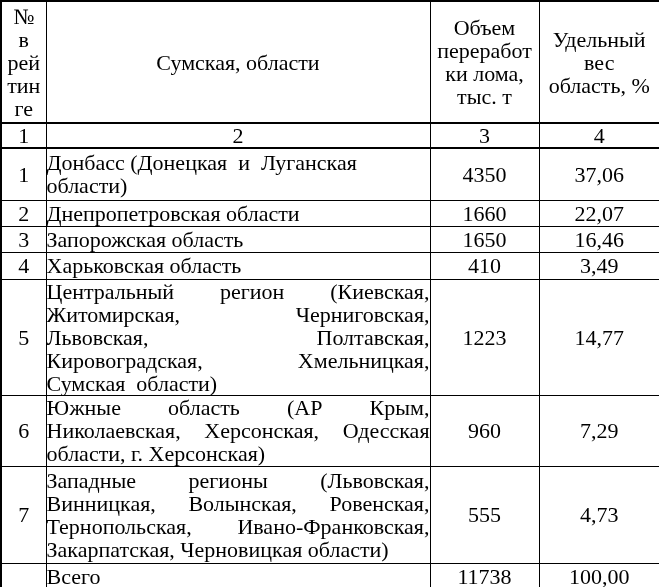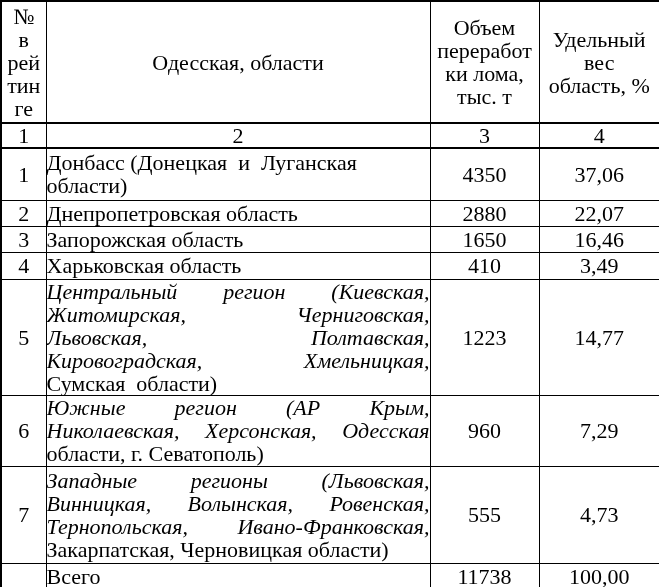--- a/index.html
+++ b/index.html
@@ -42,21 +42,20 @@
   }
   .ln {
     display: block;
     line-height: 23px;
     white-space: pre; 
   }
   .jl {
     white-space: normal;
     text-align: justify;
     text-align-last: justify; 
-    font-style: italic;
   }
 </style>
 </head>
 <body>
 
 <div class="page">
   <table class="doc-table">
     <colgroup>
       <col style="width:45px">
       <col style="width:384px">
@@ -65,21 +64,21 @@
     </colgroup>
     <tbody id="table-body">
         <tr class="header" style="height: 122px;">
           <td class="c">
             <span class="ln">№</span>
             <span class="ln">в</span>
             <span class="ln">рей</span>
             <span class="ln">тин</span>
             <span class="ln">ге</span>
           </td>
-          <td class="c">Одесская, области</td>
+          <td class="c">Сумская, области</td>
           <td class="c">
             <span class="ln">Объем</span>
             <span class="ln">переработ</span>
             <span class="ln">ки лома,</span>
             <span class="ln">тыс. т</span>
           </td>
           <td class="c">
             <span class="ln">Удельный</span>
             <span class="ln">вес</span>
             <span class="ln">область, %</span>
@@ -96,23 +95,23 @@
           <td class="region">
             <span class="ln">Донбасс (Донецкая  и  Луганская</span>
             <span class="ln">области)</span>
           </td>
           <td class="c">4350</td>
           <td class="c">37,06</td>
         </tr>
         <tr style="height: 26px;">
           <td class="c">2</td>
           <td class="region">
-            <span class="ln">Днепропетровская область</span>
+            <span class="ln">Днепропетровская области</span>
           </td>
-          <td class="c">2880</td>
+          <td class="c">1660</td>
           <td class="c">22,07</td>
         </tr>
         <tr style="height: 26px;">
           <td class="c">3</td>
           <td class="region">
             <span class="ln">Запорожская область</span>
           </td>
           <td class="c">1650</td>
           <td class="c">16,46</td>
         </tr>
@@ -132,23 +131,23 @@
             <span class="ln jl">Львовская, Полтавская,</span>
             <span class="ln jl">Кировоградская, Хмельницкая,</span>
             <span class="ln">Сумская  области)</span>
           </td>
           <td class="c">1223</td>
           <td class="c">14,77</td>
         </tr>
         <tr style="height: 71px;">
           <td class="c">6</td>
           <td class="region">
-            <span class="ln jl">Южные регион (АР Крым,</span>
+            <span class="ln jl">Южные область (АР Крым,</span>
             <span class="ln jl">Николаевская, Херсонская, Одесская</span>
-            <span class="ln">области, г. Севатополь)</span>
+            <span class="ln">области, г. Херсонская)</span>
           </td>
           <td class="c">960</td>
           <td class="c">7,29</td>
         </tr>
         <tr style="height: 97px;">
           <td class="c">7</td>
           <td class="region">
             <span class="ln jl">Западные регионы (Львовская,</span>
             <span class="ln jl">Винницкая, Волынская, Ровенская,</span>
             <span class="ln jl">Тернопольская, Ивано-Франковская,</span>

